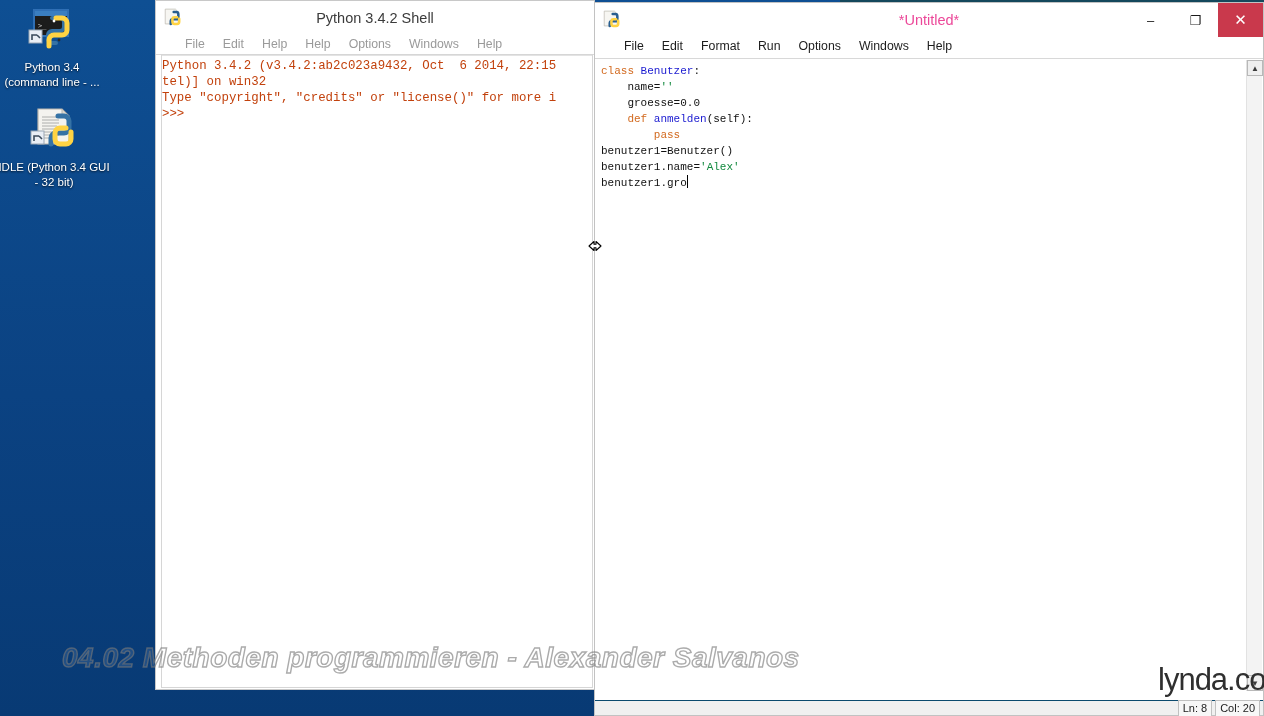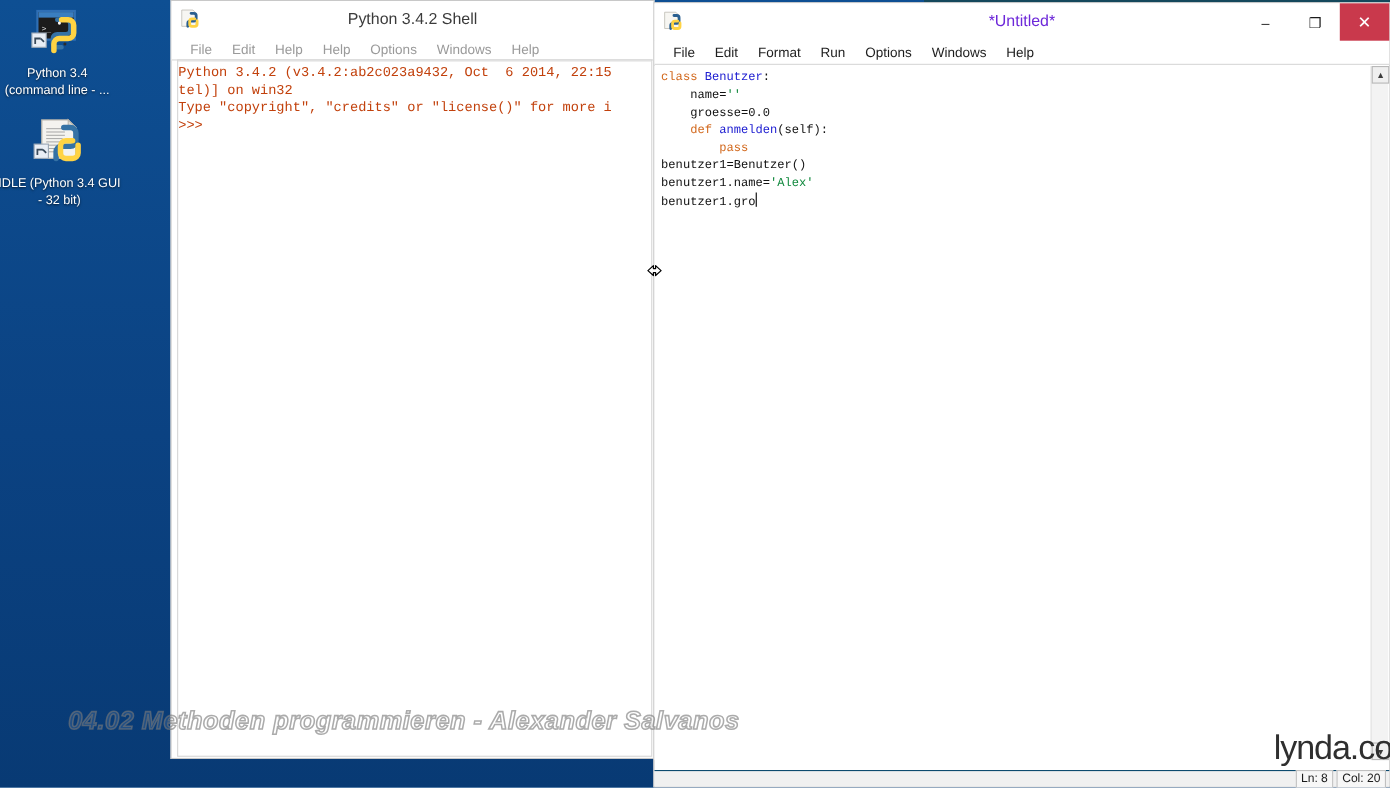--- a/index.html
+++ b/index.html
@@ -47,36 +47,36 @@
   .titlebar {
     height: 34px; position: relative;
     background: #ffffff;
     display: flex; align-items: center;
   }
   .titlebar .app-icon {
     width: 22px; height: 22px; margin-left: 5px; position: relative; flex: 0 0 auto;
   }
   .titlebar .title {
     position: absolute; left: 0; right: 0; text-align: center;
-    font-size: 14.5px; color: #6d28d9; pointer-events: none;
+    font-size: 14.5px; color: #ec4899; pointer-events: none;
     white-space: nowrap;
   }
   .titlebar.inactive .title { color: #3b3b3b; }
   .win-buttons { margin-left: auto; display: flex; height: 100%; align-items: stretch; }
   .win-btn {
     width: 45px; display: flex; align-items: center; justify-content: center;
     font-size: 13px; color: #1b1b1b; background: transparent; border: 0;
     font-family: "Liberation Sans", sans-serif;
   }
   .win-btn.close { background: #c9394c; color: #ffffff; font-size: 15px; }
 
   .menubar {
-    height: 20px; display: flex; align-items: center;
-    background: #ffffff;
-    padding-left: 8px;
+    height: 20px; display: flex; 
+    background: #ffffff;
+    padding-left: 20px;
     border-bottom: 1px solid #d8d8d8;
   }
   .menubar .mi {
     font-size: 12.3px; color: #1d1d1d; padding: 0 9px; line-height: 18px; white-space: nowrap;
   }
   .menubar.inactive .mi { color: #9a9a9a; }
 
   
   #shell-window {
     left: 155px; top: 0px; width: 440px; height: 690px;
@@ -164,21 +164,21 @@
   }
 
   
   #watermark {
     position: absolute; left: 62px; top: 642px; width: 1140px; height: 48px;
     z-index: 50; pointer-events: none;
   }
   #watermark .wm-text {
     font-family: "Liberation Sans", sans-serif;
     font-style: italic; font-weight: bold;
-    font-size: 23px; letter-spacing: .5px;
+    font-size: 28px; letter-spacing: .5px;
     color: rgba(255,255,255,0.10);
     -webkit-text-stroke: 1.4px rgba(120,120,120,0.62);
     white-space: nowrap;
   }
   #lynda-logo {
     position: absolute; left: 1158px; top: 664px; z-index: 51;
     font-family: "Liberation Sans", sans-serif;
     font-size: 31px; line-height: 31px; color: #2f2f2f;
     white-space: nowrap; pointer-events: none;
   }

